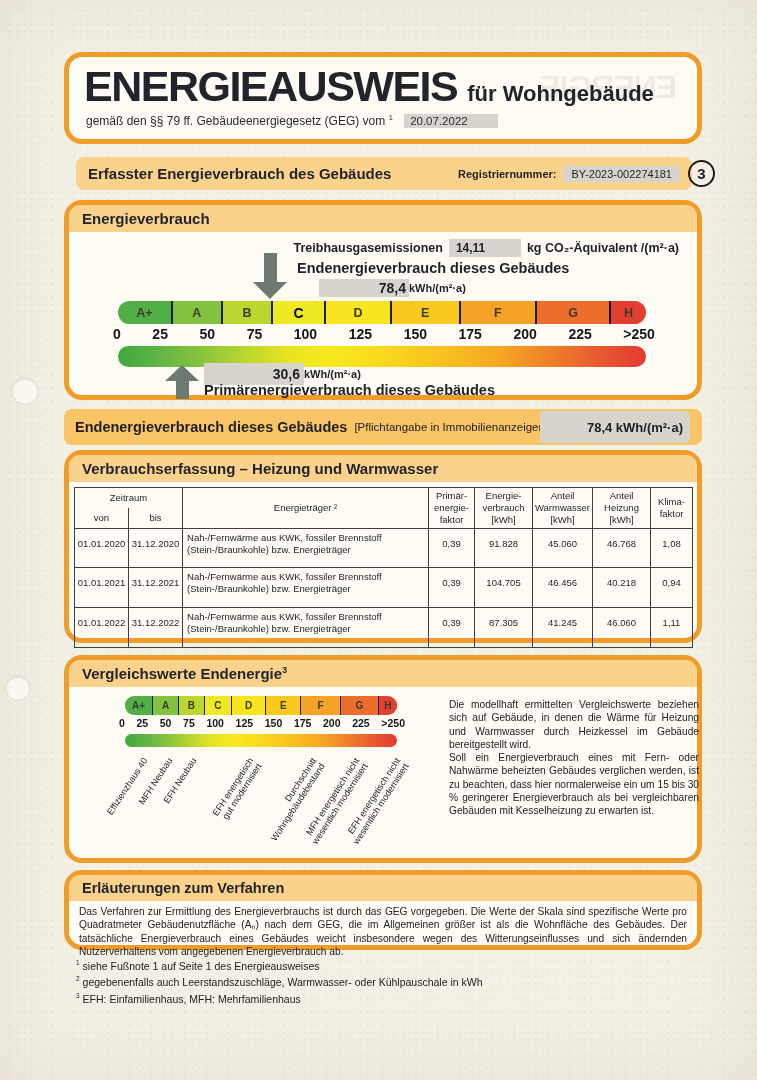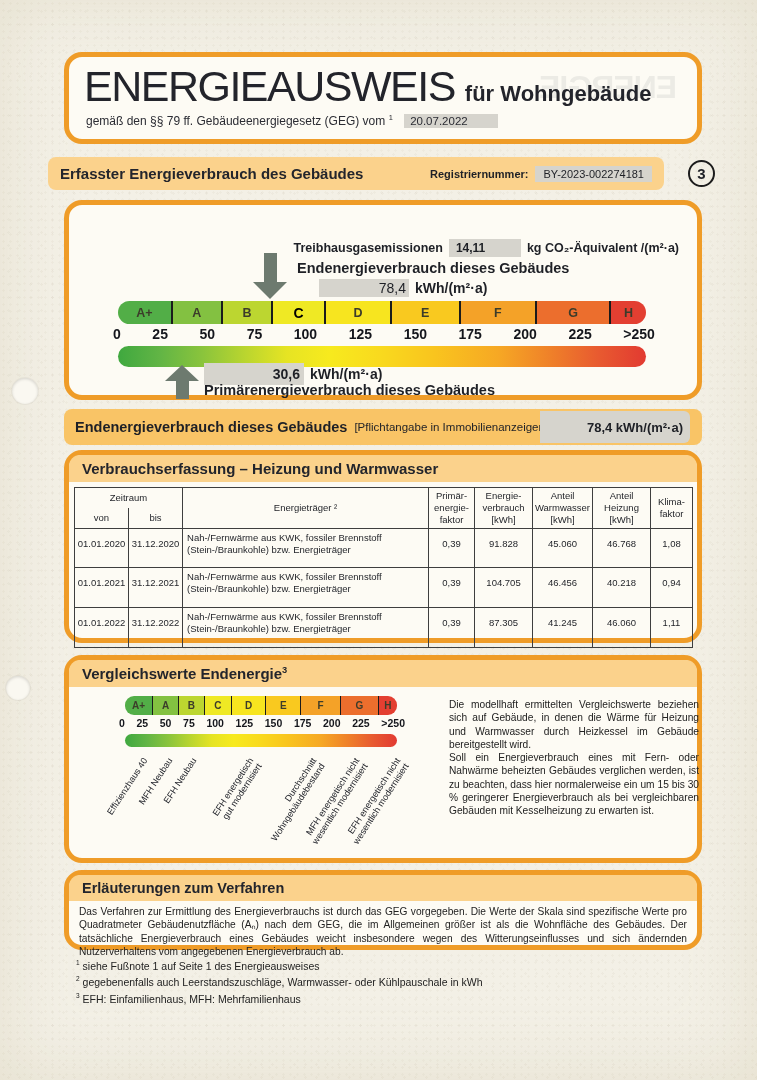--- a/index.html
+++ b/index.html
@@ -40,34 +40,34 @@
     color:#23252c;
   }
   .graybox{
     background:#d6d4cd;
     display:inline-block;
   }
   sup{ font-size:.62em; vertical-align:super; }
 
   
   .title-row{ display:flex; align-items:baseline; padding:8px 0 0 15px; }
-  .main-title{ font-size:43px; font-weight:normal; letter-spacing:-1.5px; color:#23242b; line-height:1; }
+  .main-title{ font-size:43px; font-weight:bold; letter-spacing:-1.5px; color:#23242b; line-height:1; }
   .sub-title{ font-size:22px; font-weight:bold; margin-left:10px; color:#23242b; }
   .law-row{ padding-left:17px; margin-top:5px; font-size:12px; color:#2b2c33; }
   .law-row .graybox{ margin-left:8px; padding:1px 30px 1px 6px; font-size:11.5px; }
   .bleed{
     position:absolute; right:20px; top:12px;
     transform:scaleX(-1);
     font-size:32px; font-weight:bold; letter-spacing:-1px;
     color:rgba(40,45,70,.08);
   }
 
   
   .reg-bar{
-    position:absolute; left:48px; top:157px; width:616px; height:33px;
+    position:absolute; left:76px; top:157px; width:616px; height:33px;
     background:#fbd28c; border-radius:8px;
     display:flex; align-items:center; padding:0 12px;
   }
   .reg-title{ font-weight:bold; font-size:15px; color:#23252c; }
   .reg-label{ font-weight:bold; font-size:11px; margin-left:auto; }
   .reg-bar .graybox{ margin-left:7px; padding:2px 8px; font-size:11px; }
   .page-circle{
     position:absolute; left:688px; top:160px; width:27px; height:27px;
     border:2.5px solid #1c1c1c; border-radius:50%;
     display:flex; align-items:center; justify-content:center;
@@ -84,22 +84,22 @@
   .arrow{ position:absolute; }
   .arrow .shaft{ width:13px; background:#6d7a6f; margin:0 auto; }
   .arrow .head-down{ width:0; height:0; border-left:17px solid transparent; border-right:17px solid transparent; border-top:17px solid #6d7a6f; }
   .arrow .head-up{ width:0; height:0; border-left:17px solid transparent; border-right:17px solid transparent; border-bottom:16px solid #6d7a6f; }
   #arrow-end{ left:184px; top:48px; width:34px; }
   #arrow-end .shaft{ height:29px; }
   #arrow-primary{ left:96px; top:160px; width:34px; }
   #arrow-primary .shaft{ height:18px; }
   .end-label{ position:absolute; left:228px; top:55px; font-size:14.5px; font-weight:bold; }
   .end-value-row{ position:absolute; left:250px; top:74px; display:flex; align-items:center; }
-  .end-value-row .graybox{ width:90px; padding:1px 3px; text-align:right; font-size:14px; font-weight:normal; }
-  .unit{ font-size:14px; font-weight:bold; margin-left:6px; }
+  .end-value-row .graybox{ width:90px; padding:1px 3px; text-align:right; font-size:14px; font-weight:bold; }
+  .unit{ font-size:11px; font-weight:bold; }
   .scale-band{
     position:absolute; display:flex; overflow:hidden;
     border-radius:12px;
   }
   #band-main{ left:49px; top:96px; width:528px; height:23px; font-size:12.5px; }
   .scale-cell{
     display:flex; align-items:center; justify-content:center;
     font-weight:600; color:#3c3c2a;
     border-left:2px solid #1b1b1b;
   }
@@ -191,20 +191,21 @@
 </div>
 
 <div class="reg-bar">
   <span class="reg-title">Erfasster Energieverbrauch des Gebäudes</span>
   <span class="reg-label">Registriernummer:</span>
   <span class="graybox">BY-2023-002274181</span>
 </div>
 <div class="page-circle">3</div>
 
 <div class="panel" id="energy-panel">
+  <div class="strip">Energieverbrauch</div>
   <div class="ghg-row">
     <span>Treibhausgasemissionen</span>
     <span class="graybox">14,11</span>
     <span>kg CO₂-Äquivalent /(m²·a)</span>
   </div>
   <div class="arrow" id="arrow-end">
     <div class="shaft"></div>
       <div class="head-down"></div>
   </div>
   <div class="end-label">Endenergieverbrauch dieses Gebäudes</div>

